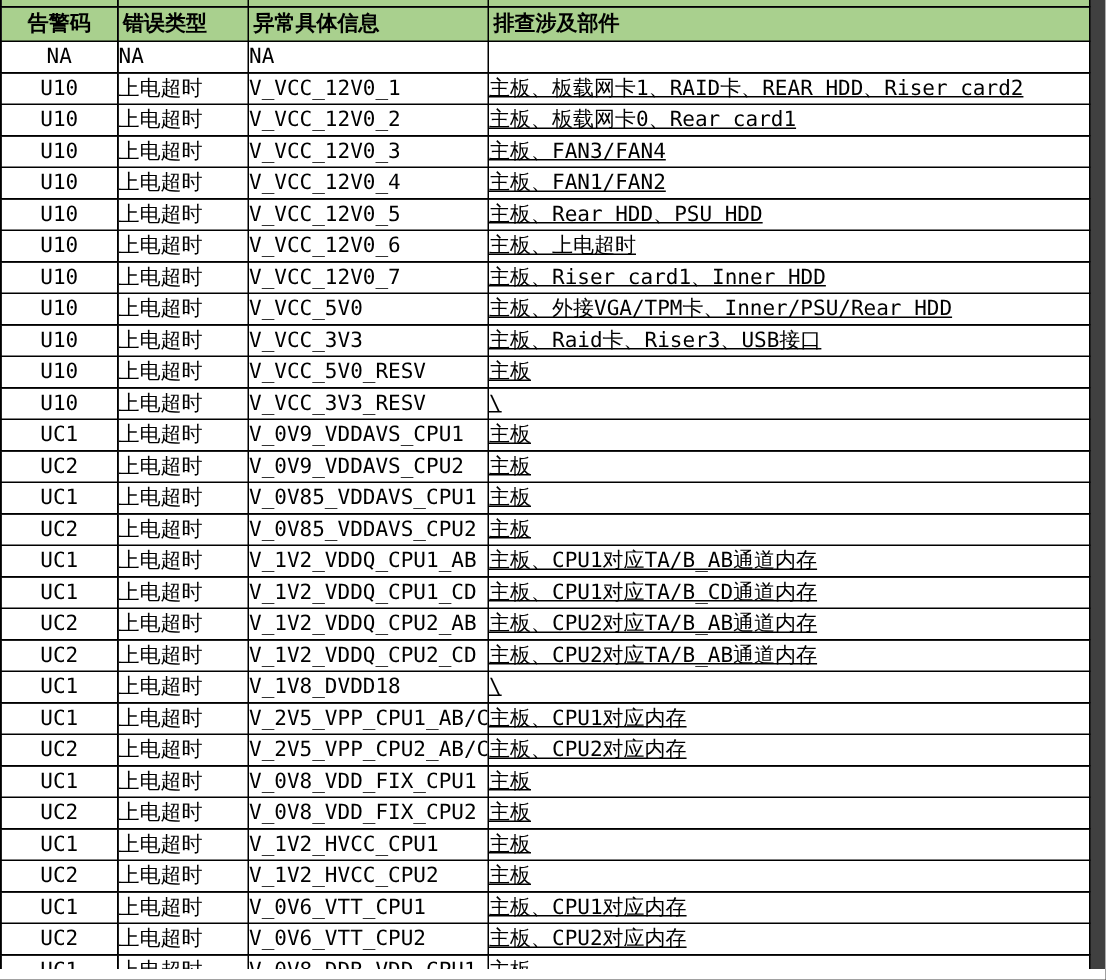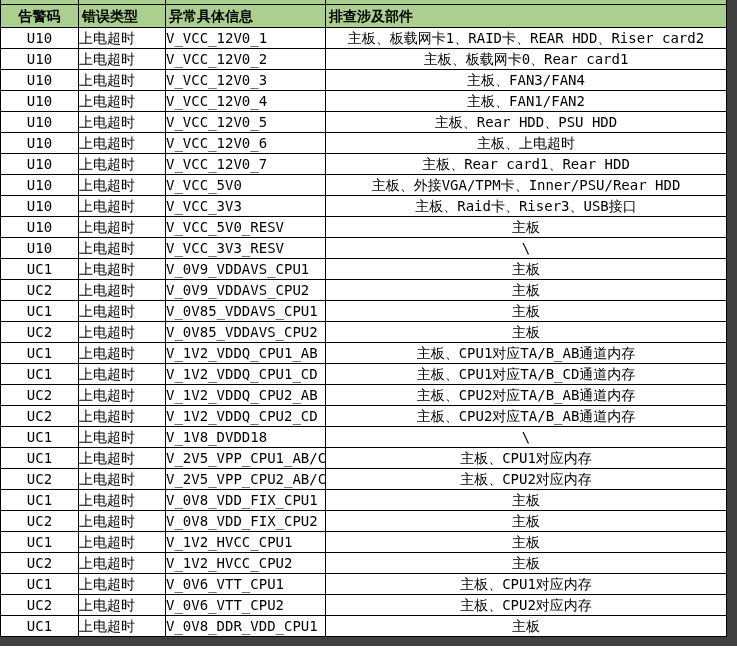--- a/index.html
+++ b/index.html
@@ -42,21 +42,21 @@
     background: #A9D08E;
     font-weight: bold;
     text-align: left;
     padding-left: 3px;
   }
   tr.header-row th.col-0 { text-align: center; padding-left: 0; }
   tr.data-row td { height: 20px; background: #ffffff; }
   td.col-0 { text-align: center; }
   td.col-1 { text-align: left; padding-left: 2px; }
   td.col-2 { text-align: left; padding-left: 2px; }
-  td.col-3 { text-align: center; padding-left: 3px; }
+  td.col-3 { text-align: left; padding-left: 3px; text-decoration: underline; }
   .gridline-stub {
     position: absolute;
     width: 1px;
     height: 6px;
     top: 647px;
     background: #BFBFBF;
   }
 </style>
 </head>
 <body>
@@ -76,20 +76,26 @@
         <td class="col-2"></td>
         <td class="col-3"></td>
       </tr>
       <tr class="header-row">
         <th class="col-0">告警码</th>
         <th class="col-1">错误类型</th>
         <th class="col-2">异常具体信息</th>
         <th class="col-3">排查涉及部件</th>
       </tr>
 
+    <tr class="data-row">
+          <td class="col-0">NA</td>
+          <td class="col-1">NA</td>
+          <td class="col-2">NA</td>
+          <td class="col-3"></td>
+        </tr>
         <tr class="data-row">
           <td class="col-0">U10</td>
           <td class="col-1">上电超时</td>
           <td class="col-2">V_VCC_12V0_1</td>
           <td class="col-3">主板、板载网卡1、RAID卡、REAR HDD、Riser card2</td>
         </tr>
         <tr class="data-row">
           <td class="col-0">U10</td>
           <td class="col-1">上电超时</td>
           <td class="col-2">V_VCC_12V0_2</td>
@@ -116,21 +122,21 @@
         <tr class="data-row">
           <td class="col-0">U10</td>
           <td class="col-1">上电超时</td>
           <td class="col-2">V_VCC_12V0_6</td>
           <td class="col-3">主板、上电超时</td>
         </tr>
         <tr class="data-row">
           <td class="col-0">U10</td>
           <td class="col-1">上电超时</td>
           <td class="col-2">V_VCC_12V0_7</td>
-          <td class="col-3">主板、Rear card1、Rear HDD</td>
+          <td class="col-3">主板、Riser card1、Inner HDD</td>
         </tr>
         <tr class="data-row">
           <td class="col-0">U10</td>
           <td class="col-1">上电超时</td>
           <td class="col-2">V_VCC_5V0</td>
           <td class="col-3">主板、外接VGA/TPM卡、Inner/PSU/Rear HDD</td>
         </tr>
         <tr class="data-row">
           <td class="col-0">U10</td>
           <td class="col-1">上电超时</td>

